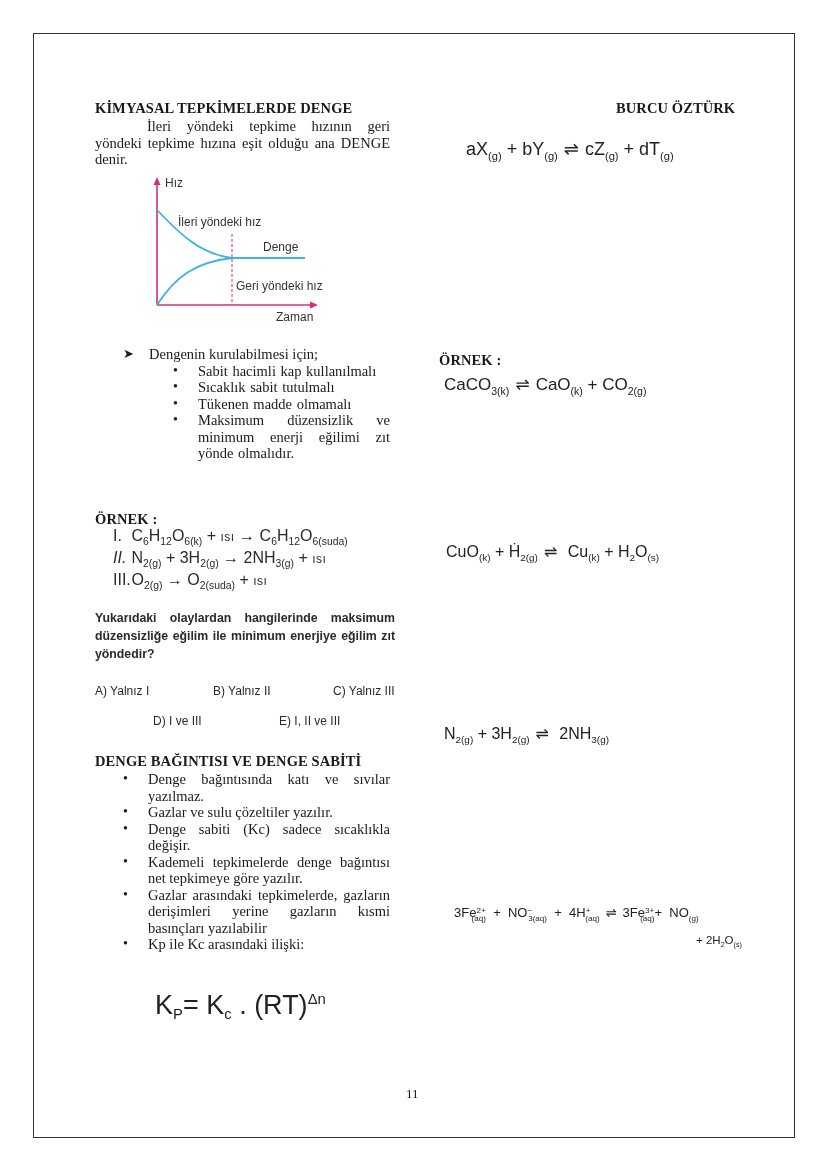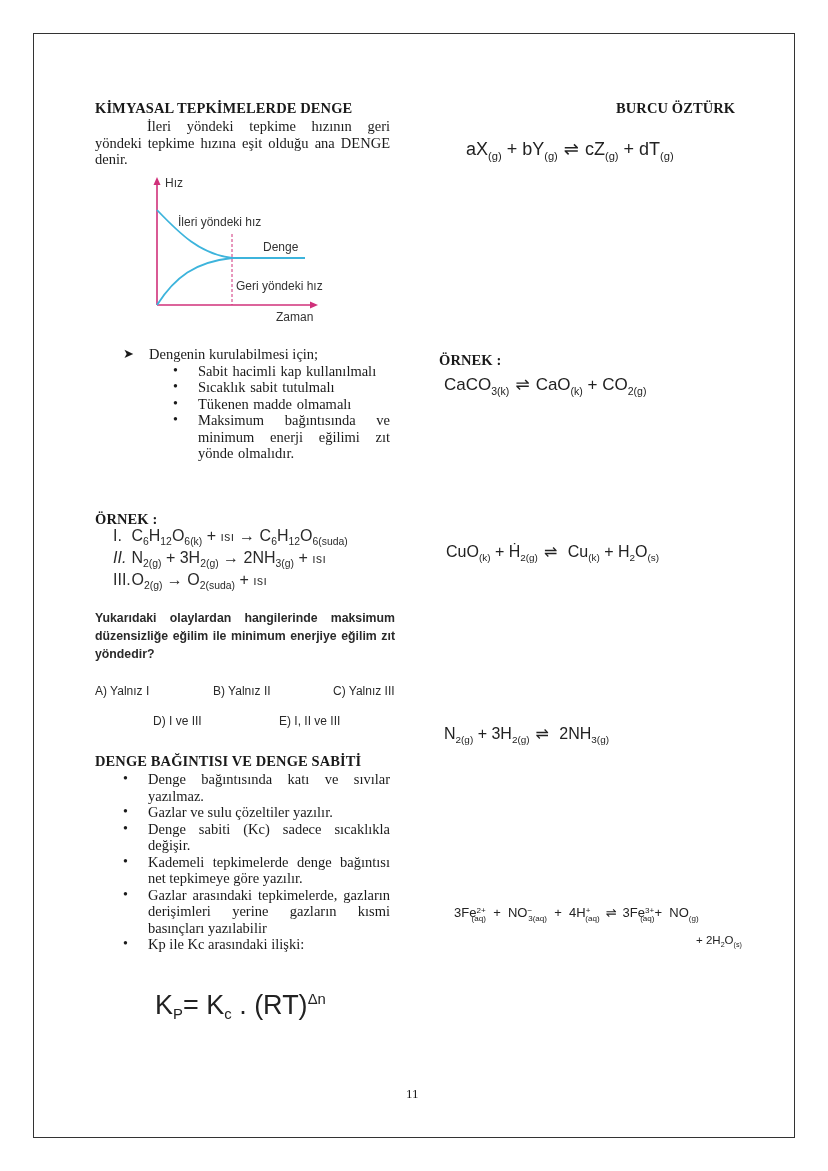--- a/index.html
+++ b/index.html
@@ -62,21 +62,21 @@
 
 <div class="abs body-text" style="left:123px; top:346px; width:270px;">
   <div style="position:relative; padding-left:26px;">
     <span class="abs" style="left:0; top:0; font-size:13px;">➤</span>
     <span>Dengenin kurulabilmesi için;</span>
   </div>
   <ul class="bullets" style="margin-left:75px; width:192px; word-spacing:1px;">
     <li style="text-align:justify; text-align-last:auto;">Sabit hacimli kap kullanılmalı</li>
     <li>Sıcaklık sabit tutulmalı</li>
     <li>Tükenen madde olmamalı</li>
-    <li>Maksimum bağıntısında ve minimum enerji eğilimi zıt yönde olmalıdır.</li>
+    <li>Maksimum düzensizlik ve minimum enerji eğilimi zıt yönde olmalıdır.</li>
   </ul>
 </div>
 
 <div class="abs h-title" style="left:95px; top:511px;">ÖRNEK :</div>
 <div class="abs ex-lines" style="left:113px; top:528px;">
   <div><span style="display:inline-block;width:14px;">I.</span> C<sub>6</sub>H<sub>12</sub>O<sub>6(k)</sub> + <span class="isi">ısı</span> → C<sub>6</sub>H<sub>12</sub>O<sub>6(suda)</sub></div>
   <div><span style="display:inline-block;width:14px;font-style:italic;">II.</span> N<sub>2(g)</sub> + 3H<sub>2(g)</sub> → 2NH<sub>3(g)</sub> + <span class="isi">ısı</span></div>
   <div><span style="display:inline-block;width:14px;">III.</span> O<sub>2(g)</sub> → O<sub>2(suda)</sub> + <span class="isi">ısı</span></div>
 </div>
 

